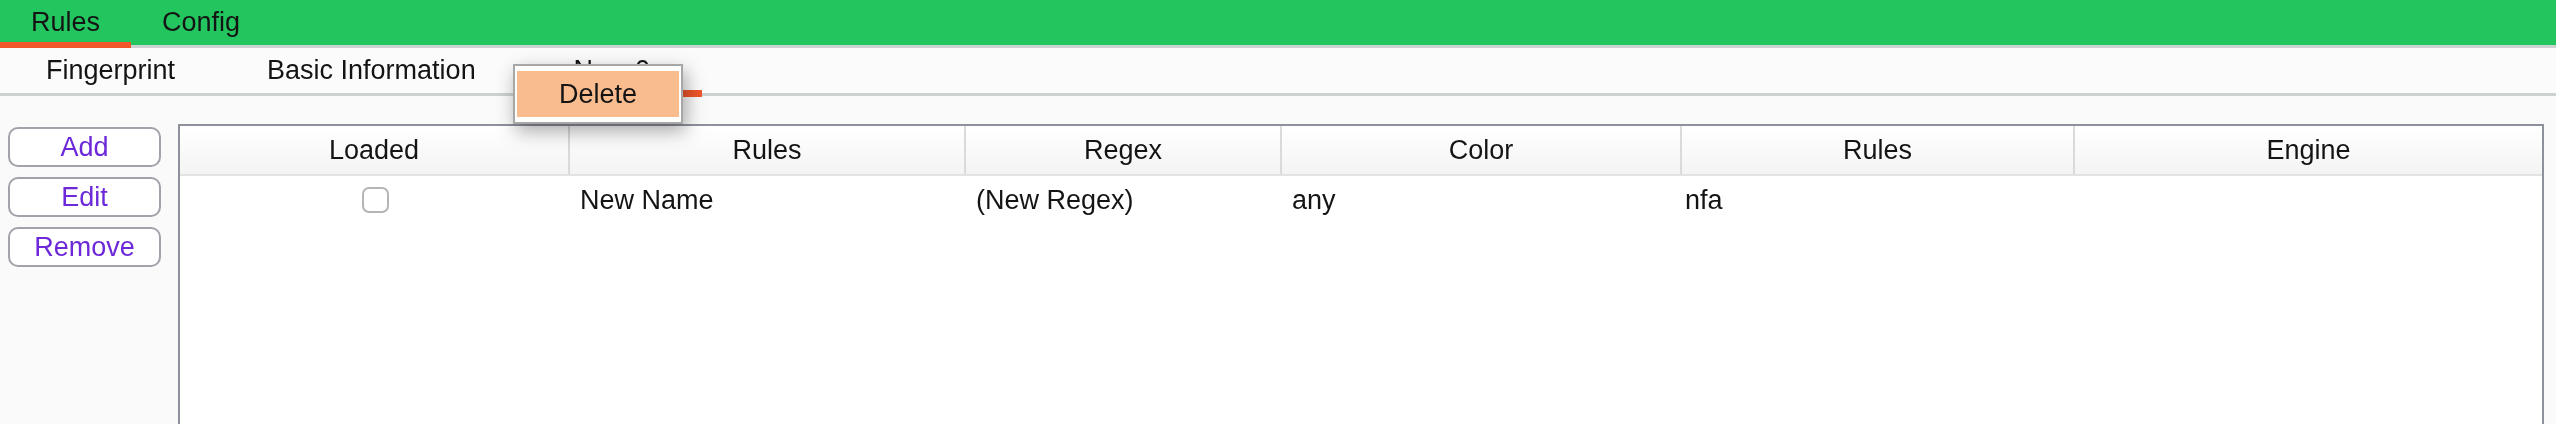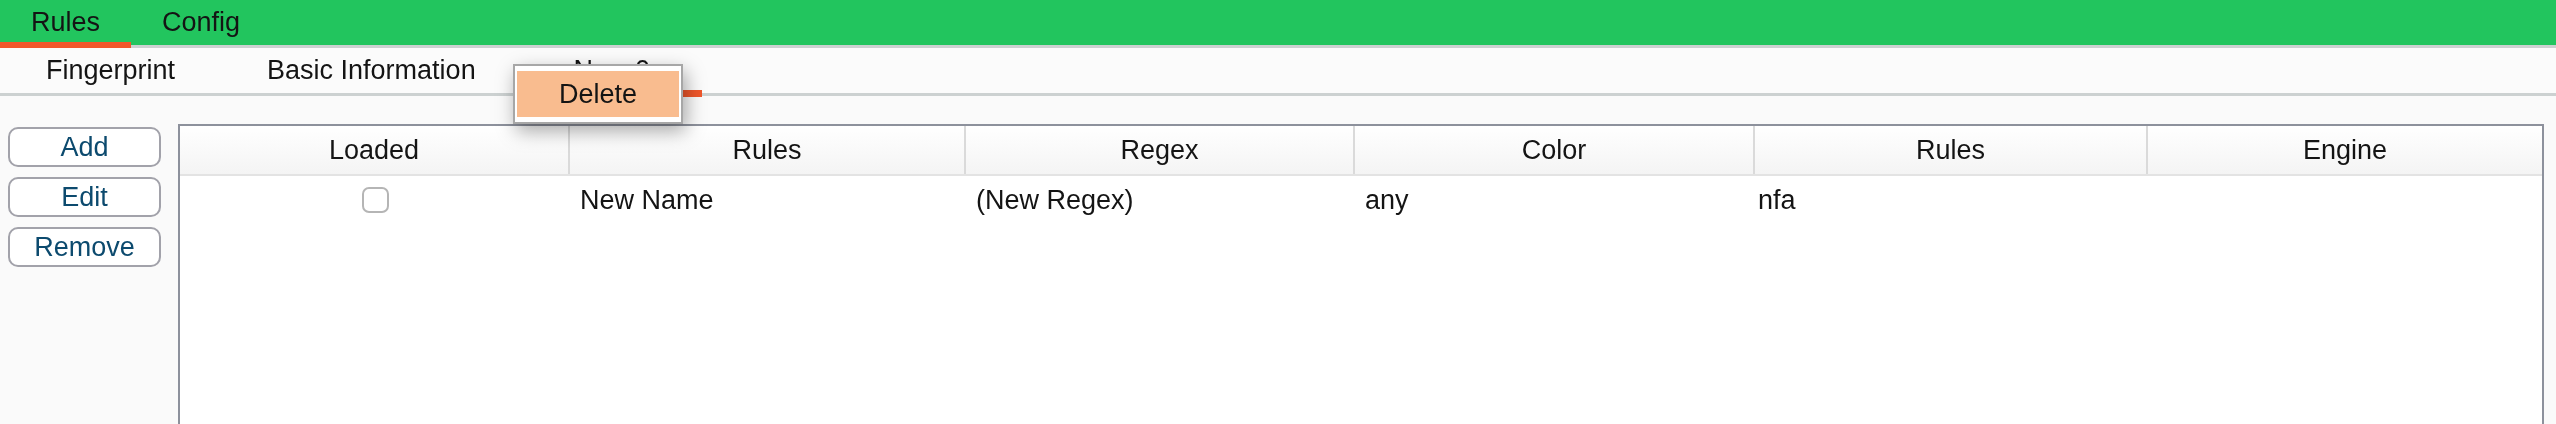--- a/index.html
+++ b/index.html
@@ -51,21 +51,21 @@
     height:46px; display:flex; align-items:center; justify-content:center;
     font-size:27px; padding-left:0; box-sizing:border-box;
   }
   .menu-item.highlighted { background:var(--menu-highlight); }
 
   
   .action-btn {
     position:absolute; left:8px; width:153px; height:40px; box-sizing:border-box;
     background:#ffffff; border:2px solid #a2a2aa; border-radius:10px;
     display:flex; align-items:center; justify-content:center;
-    font-size:27px; color:#0c4a6e; padding:0; font-family:inherit;
+    font-size:27px; color:#6d28d9; padding:0; font-family:inherit;
   }
   #btn-add    { top:127px; }
   #btn-edit   { top:177px; }
   #btn-remove { top:227px; }
 
   
   .rules-table {
     position:absolute; left:178px; top:124px; width:2366px; bottom:0;
     box-sizing:border-box; background:#ffffff;
     border:2px solid #8d919c; border-bottom:none;
@@ -80,21 +80,21 @@
     font-size:27px; box-sizing:border-box; border-right:2px solid #dadada;
     overflow:hidden; white-space:nowrap;
   }
   .th:last-child { border-right:none; }
   .trow { display:flex; height:48px; align-items:center; }
   .td {
     font-size:27px; box-sizing:border-box; padding-left:10px;
     display:flex; align-items:center; overflow:hidden; white-space:nowrap;
   }
   .td.center { justify-content:center; padding-left:0; }
-  .c0 { width:390px; } .c1 { width:396px; } .c2 { width:389px;text-align:right; }
+  .c0 { width:390px; } .c1 { width:396px; } .c2 { width:316px;text-align:right; }
   .c3 { width:400px; } .c4 { width:393px; } .c5 { flex:1; }
 
   .checkbox {
     width:27px; height:26px; box-sizing:border-box;
     border:2px solid #b5b5b5; border-radius:7px; background:#ffffff;
   }
 </style>
 </head>
 <body>
 

